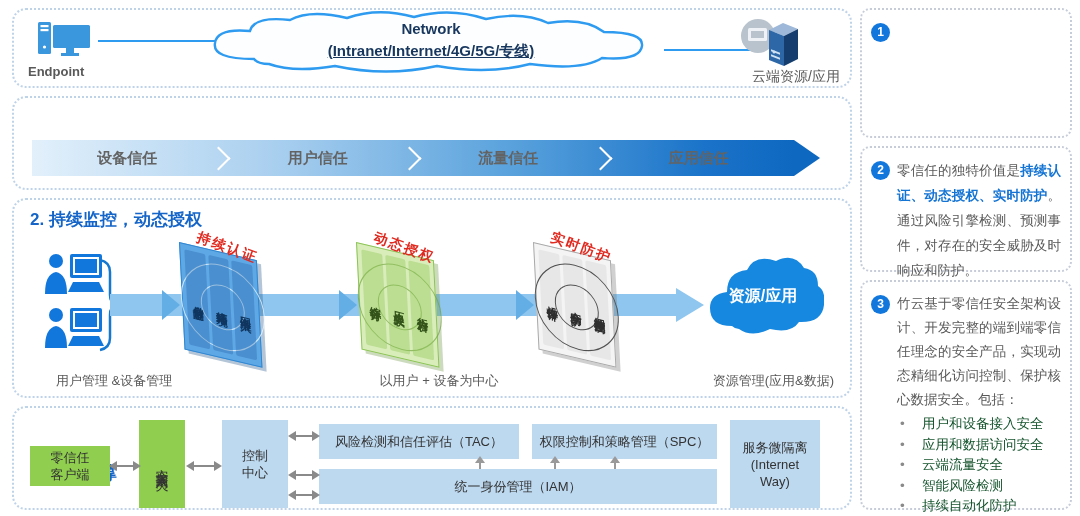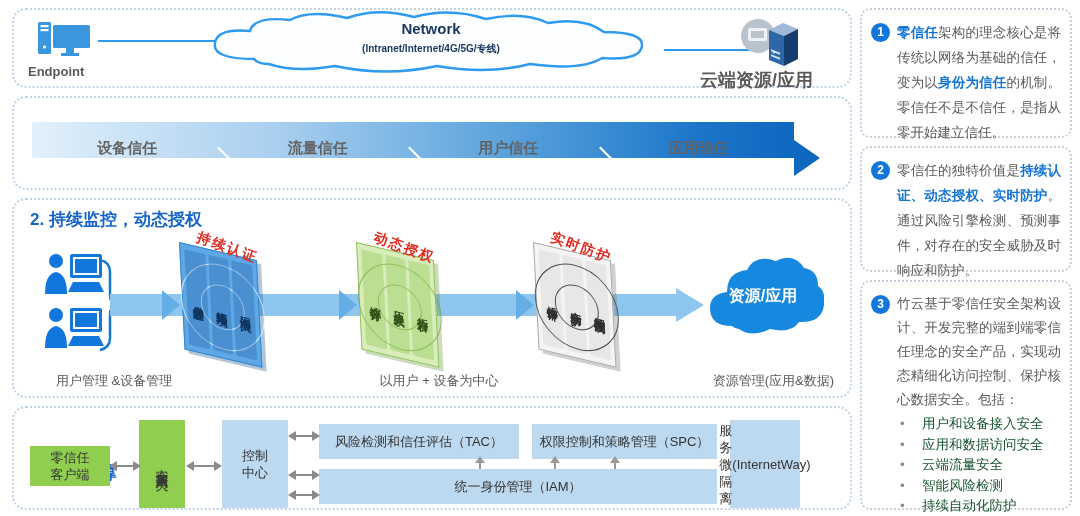--- a/index.html
+++ b/index.html
@@ -9,24 +9,24 @@
   .top-box{left:12px;top:8px;width:840px;height:80px;}
   .s1{left:12px;top:96px;width:840px;height:94px;}
   .s2{left:12px;top:198px;width:840px;height:200px;}
   .s3{left:12px;top:406px;width:840px;height:104px;}
   .sec-title{position:absolute;font-weight:bold;color:#1565c8;white-space:nowrap;}
   .abs{position:absolute;}
   
   .ep-label{left:14px;top:54px;font-size:13px;font-weight:bold;color:#595959;width:80px;text-align:left;}
   .hline{position:absolute;height:2px;background:#2e9bf0;}
   .net-text{position:absolute;width:100%;text-align:center;color:#17375e;font-weight:bold;}
-  .cloud-res-label{left:686px;top:58px;width:140px;text-align:left;font-size:18px;font-weight:bold;color:#595959;}
-  
-  .band{position:absolute;left:18px;top:24px;width:762px;height:36px;display:flex;
-        background:linear-gradient(90deg,#e2f0fb 0%,#a9cfef 32%,#5ba3dd 62%,#1b74c9 88%,#0f68c0 100%);align-items:flex-end;}
+  .cloud-res-label{left:686px;top:58px;width:140px;text-align:right;font-size:14px;font-weight:normal;color:#595959;}
+  
+  .band{position:absolute;left:18px;top:42px;width:762px;height:36px;display:flex;
+        background:linear-gradient(90deg,#e2f0fb 0%,#a9cfef 32%,#5ba3dd 62%,#1b74c9 88%,#0f68c0 100%);}
   .band-seg{flex:1;display:flex;align-items:center;justify-content:center;font-size:15px;font-weight:bold;color:#636363;}
   .band-tip{position:absolute;left:780px;top:42px;width:0;height:0;border-top:18px solid transparent;border-bottom:18px solid transparent;border-left:26px solid #0f68c0;}
   .chev{position:absolute;top:52px;width:15px;height:15px;border-top:2.5px solid #fff;border-right:2.5px solid #fff;transform:rotate(45deg);}
   
   .flow{position:absolute;left:96px;top:94px;width:566px;height:22px;background:#8ec6ef;}
   .flow-tip{position:absolute;left:662px;top:88px;width:0;height:0;border-top:17px solid transparent;border-bottom:17px solid transparent;border-left:28px solid #8ec6ef;}
   .mini-tip{position:absolute;width:0;height:0;border-top:15px solid transparent;border-bottom:15px solid transparent;border-left:18px solid #64aee6;top:90px;}
   .panel{position:absolute;width:78px;height:106px;transform:skewY(16deg) rotate(-3deg);transform-origin:top left;box-sizing:border-box;}
   .panel .cols{display:flex;height:100%;gap:3px;padding:5px 4px;box-sizing:border-box;position:relative;z-index:2;}
   .pcol{flex:1;writing-mode:vertical-rl;text-orientation:upright;display:flex;align-items:center;justify-content:center;font-size:11px;font-weight:bold;letter-spacing:1px;border-radius:2px;}
@@ -84,42 +84,42 @@
       <rect x="30" y="28" width="8" height="5" fill="#3a96dd"></rect>
       <rect x="25" y="33" width="18" height="3" fill="#3a96dd"></rect>
     </svg>
     <div class="abs ep-label">Endpoint</div>
     <div class="hline" style="left:84px;top:30px;width:118px;"></div>
     <div class="abs" style="left:178px;top:1px;width:478px;height:70px;">
       <svg width="478" height="70" viewBox="0 0 478 70">
         <path d="M62,48 Q20,48 23,32 Q25,17 58,20 Q62,5 98,9 Q118,-2 155,7 Q186,-4 222,6 Q258,-4 294,8 Q330,0 356,12 Q392,6 412,21 Q452,21 450,35 Q448,50 410,47 Q390,60 338,53 Q296,64 245,55 Q194,66 143,55 Q102,62 77,53 Q66,53 62,48 Z" fill="#fdfeff" stroke="#2e9bf0" stroke-width="2.4"></path>
       </svg>
       <div class="net-text" style="top:9px;font-size:15px;">Network</div>
-      <div class="net-text" style="top:31px;font-size:10px;">(Intranet/Internet/4G/5G/专线)</div>
+      <div class="net-text" style="top:31px;font-size:15px;text-decoration:underline;">(Intranet/Internet/4G/5G/专线)</div>
     </div>
     <div class="hline" style="left:650px;top:39px;width:92px;"></div>
     <svg class="abs" style="left:722px;top:6px;" width="70" height="52" viewBox="0 0 70 52">
       <circle cx="22" cy="20" r="17" fill="#b9c3cd"></circle>
       <rect x="12" y="12" width="19" height="13" rx="1.5" fill="#eef2f6"></rect>
       <rect x="15" y="15" width="13" height="7" fill="#b9c3cd"></rect>
       <polygon points="33,14 47,7 62,13 48,20" fill="#9db8d8"></polygon>
       <polygon points="33,14 48,20 48,50 33,44" fill="#2d67a8"></polygon>
       <polygon points="48,20 62,13 62,43 48,50" fill="#153e6e"></polygon>
       <rect x="35" y="19" width="9" height="2" fill="#cfe2f4" transform="skewY(22)"></rect>
       <rect x="35" y="24" width="9" height="2" fill="#cfe2f4" transform="skewY(22)"></rect>
       <circle cx="38" cy="36" r="1.5" fill="#cfe2f4"></circle>
     </svg>
     <div class="abs cloud-res-label">云端资源/应用</div>
   </div>
 
   <div class="pbox s1">
     <div class="band">
       <div class="band-seg">设备信任</div>
+      <div class="band-seg">用户信任</div>
       <div class="band-seg">流量信任</div>
-      <div class="band-seg">用户信任</div>
       <div class="band-seg">应用信任</div>
     </div>
     <div class="band-tip"></div>
     <div class="chev" style="left:196px;"></div>
     <div class="chev" style="left:387px;"></div>
     <div class="chev" style="left:578px;"></div>
   </div>
 
   <div class="pbox s2">
     <div class="sec-title" style="left:16px;top:8px;font-size:17px;">2. 持续监控，动态授权</div>
@@ -207,39 +207,38 @@
 
     <div class="node lblue" style="left:208px;top:12px;width:66px;height:88px;flex-direction:column;">
       <span>控制</span>
       <span>中心</span>
     </div>
 
     <div class="node lblue" style="left:305px;top:16px;width:200px;height:35px;">风险检测和信任评估（TAC）</div>
     <div class="node lblue" style="left:518px;top:16px;width:185px;height:35px;">权限控制和策略管理（SPC）</div>
     <div class="node lblue" style="left:305px;top:61px;width:398px;height:35px;">统一身份管理（IAM）</div>
 
-    <div class="node lblue" style="left:716px;top:12px;width:70px;height:88px;flex-direction:row;">
+    <div class="node lblue" style="left:716px;top:12px;width:90px;height:88px;flex-direction:column;">
       <span>服务微隔离</span>
       <span>(Internet</span>
       <span>Way)</span>
     </div>
 
     <div class="darrow" style="left:102px;top:57px;width:18px;"></div>
     <div class="darrow" style="left:179px;top:57px;width:22px;"></div>
     <div class="darrow" style="left:281px;top:27px;width:18px;"></div>
     <div class="darrow" style="left:281px;top:66px;width:18px;"></div>
     <div class="darrow" style="left:281px;top:86px;width:18px;"></div>
     <div class="uarrow" style="left:465px;top:54px;"></div>
     <div class="uarrow" style="left:540px;top:54px;"></div>
     <div class="uarrow" style="left:600px;top:54px;"></div>
   </div>
 
   <div class="callout c1">
     <div class="badge">1</div>
-    <p><span class="em">零信任</span><span>架构的理念核心是将传统以网络为基础的信任，变为以</span><span class="em">身份为信任</span><span>的机制。零信任不是不信任，是指从零开始建立信任。</span></p>
   </div>
 
   <div class="callout c2">
     <div class="badge">2</div>
     <p><span>零信任的独特价值是</span><span class="em">持续认证、动态授权、实时防护</span><span>。通过风险引擎检测、预测事件，对存在的安全威胁及时响应和防护。</span></p>
   </div>
 
   <div class="callout c3">
     <div class="badge">3</div>
     <p>竹云基于零信任安全架构设计、开发完整的端到端零信任理念的安全产品，实现动态精细化访问控制、保护核心数据安全。包括：</p>

